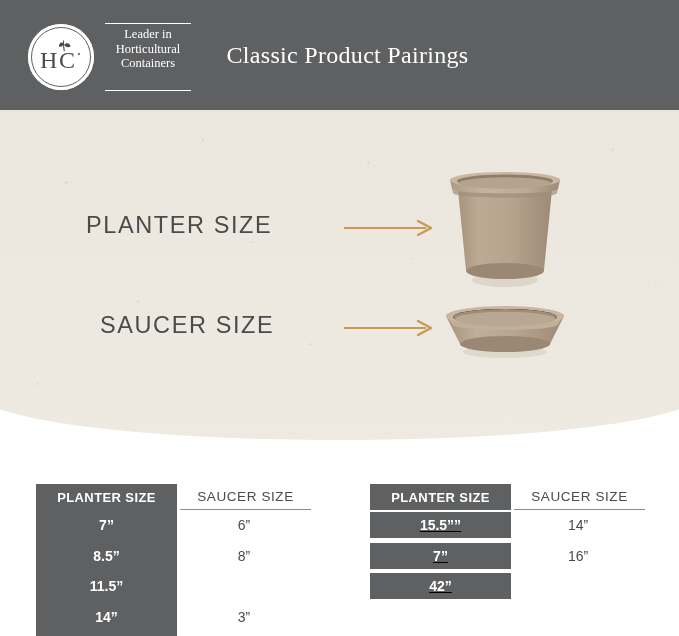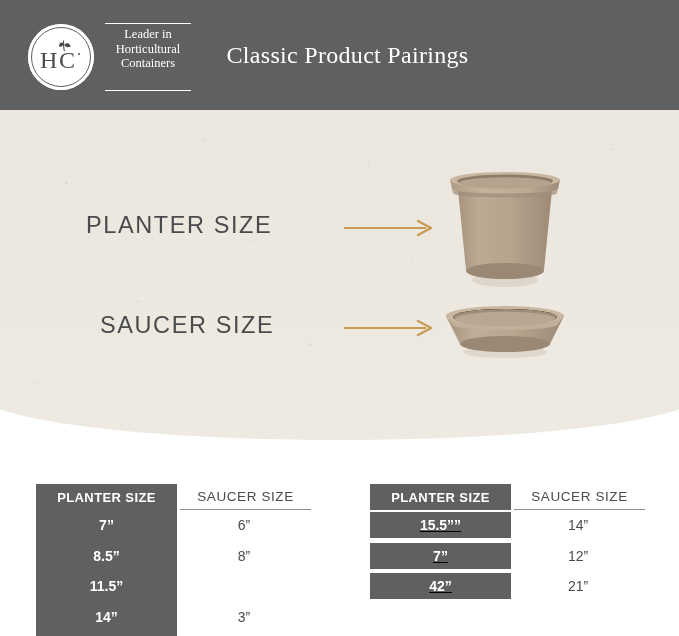--- a/index.html
+++ b/index.html
@@ -301,25 +301,24 @@
         <div class="trow">
           <div class="cell-planter-wrap">
             <div class="cell-planter">15.5””</div>
           </div>
           <div class="cell-saucer">14”</div>
         </div>
         <div class="trow">
           <div class="cell-planter-wrap">
             <div class="cell-planter">7”</div>
           </div>
-          <div class="cell-saucer">12”</div>
+          <div class="cell-saucer">16”</div>
         </div>
         <div class="trow">
           <div class="cell-planter-wrap">
             <div class="cell-planter">42”</div>
           </div>
-          <div class="cell-saucer">21”</div>
         </div>
       </div>
     </div>
 
   </div>
 </div>
 
 </body></html>

